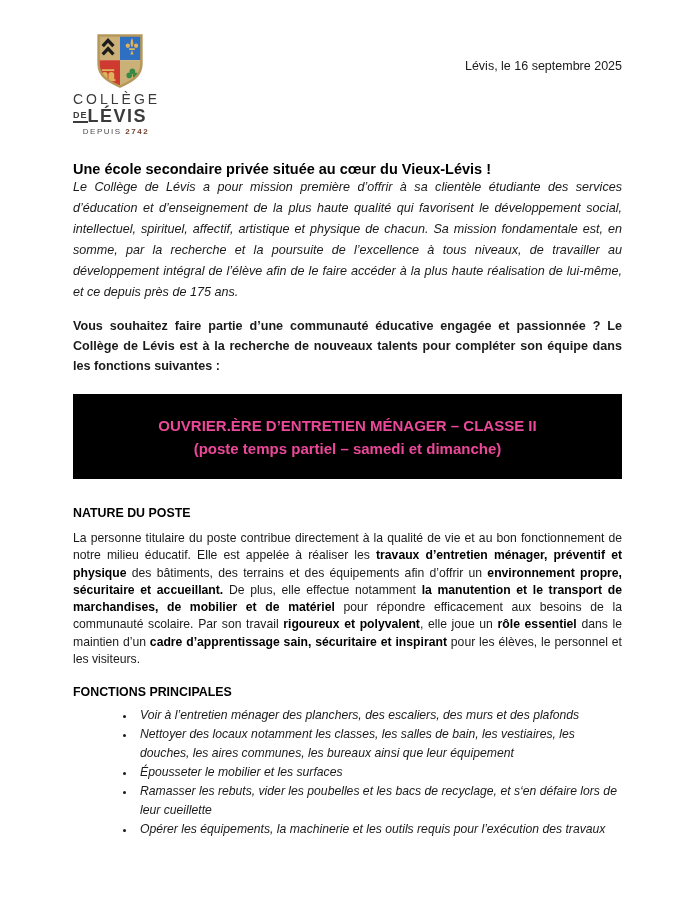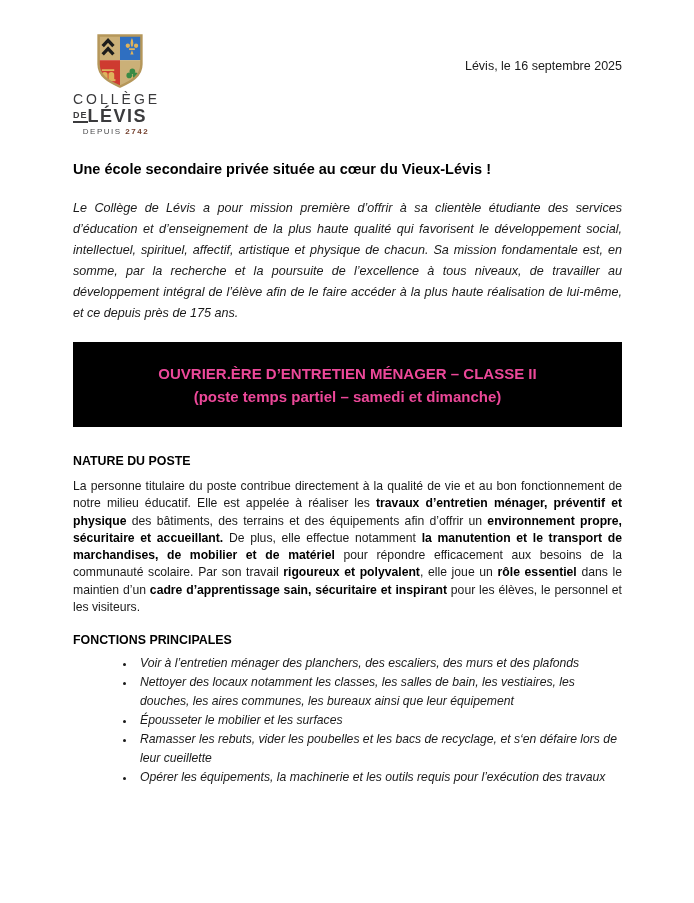--- a/index.html
+++ b/index.html
@@ -24,21 +24,21 @@
   .logo-de { font-size: 9px; font-weight: bold; letter-spacing: 1px; border-bottom: 2px solid #3b3b3d; padding-bottom: 1px; }
   .logo-levis { font-size: 18px; font-weight: bold; letter-spacing: 1.5px; line-height: 0.9; }
   .logo-depuis { font-size: 8px; letter-spacing: 1.5px; margin-top: 3px; text-align: center; width: 86px; color: #4c4c4e; }
   .logo-year { font-weight: bold; color: #74412f; }
   .date-line { font-size: 12.5px; margin-top: 26px; color: #1a1a1a; }
   
   .doc-title { text-align: center; font-size: 17px; font-weight: bold; margin-top: 1px; color: #000; }
   .doc-subtitle { text-align: left; font-size: 14.5px; font-weight: bold; margin-top: 24px; color: #000; }
   
   p.justified { text-align: justify; }
-  .mission { font-style: italic; font-size: 12.6px; line-height: 21px; margin-top: 21px; }
+  .mission { font-style: italic; font-size: 12.6px; line-height: 21px; }
   .invite { font-weight: bold; font-size: 12.6px; line-height: 20px; margin-top: 13px; }
   
   .banner {
     margin-top: 18px; background: #000000; color: #ec4899;
     text-align: center; padding: 20px 8px 19px 8px;
   }
   .banner div { font-size: 15px; font-weight: bold; line-height: 23px; }
   
   .section-heading { font-size: 12.4px; font-weight: bold; margin-top: 27px; color: #000; }
   .nature-text { font-size: 12.2px; line-height: 17.3px; margin-top: 10px; }
@@ -101,20 +101,21 @@
       </div>
       <div class="logo-depuis"><span>DEPUIS </span><span class="logo-year">2742</span></div>
     </div>
     <div class="date-line">Lévis, le 16 septembre 2025</div>
   </div>
 
   <h2 class="doc-subtitle">Une école secondaire privée située au cœur du Vieux-Lévis !</h2>
 
   <p class="mission justified">Le Collège de Lévis a pour mission première d’offrir à sa clientèle étudiante des services d’éducation et d’enseignement de la plus haute qualité qui favorisent le développement social, intellectuel, spirituel, affectif, artistique et physique de chacun. Sa mission fondamentale est, en somme, par la recherche et la poursuite de l’excellence à tous niveaux, de travailler au développement intégral de l’élève afin de le faire accéder à la plus haute réalisation de lui-même, et ce depuis près de 175 ans.</p>
 
+  <p class="invite justified">Vous souhaitez faire partie d’une communauté éducative engagée et passionnée ? Le Collège de Lévis est à la recherche de nouveaux talents pour compléter son équipe dans les fonctions suivantes :</p>
 
   <div class="banner">
     <div>OUVRIER.ÈRE D’ENTRETIEN MÉNAGER – CLASSE II</div>
     <div>(poste temps partiel – samedi et dimanche)</div>
   </div>
 
   <h3 class="section-heading">NATURE DU POSTE</h3>
   <p class="nature-text justified"><span>La personne titulaire du poste contribue directement à la qualité de vie et au bon fonctionnement de notre milieu éducatif. Elle est appelée à réaliser les </span><b>travaux d’entretien ménager, préventif et physique</b><span> des bâtiments, des terrains et des équipements afin d’offrir un </span><b>environnement propre, sécuritaire et accueillant.</b><span> De plus, elle effectue notamment </span><b>la manutention et le transport de marchandises, de mobilier et de matériel</b><span> pour répondre efficacement aux besoins de la communauté scolaire. Par son travail </span><b>rigoureux et polyvalent</b><span>, elle joue un </span><b>rôle essentiel</b><span> dans le maintien d’un </span><b>cadre d’apprentissage sain, sécuritaire et inspirant</b><span> pour les élèves, le personnel et les visiteurs.</span></p>
 
   <h3 class="section-heading heading-2">FONCTIONS PRINCIPALES</h3>

